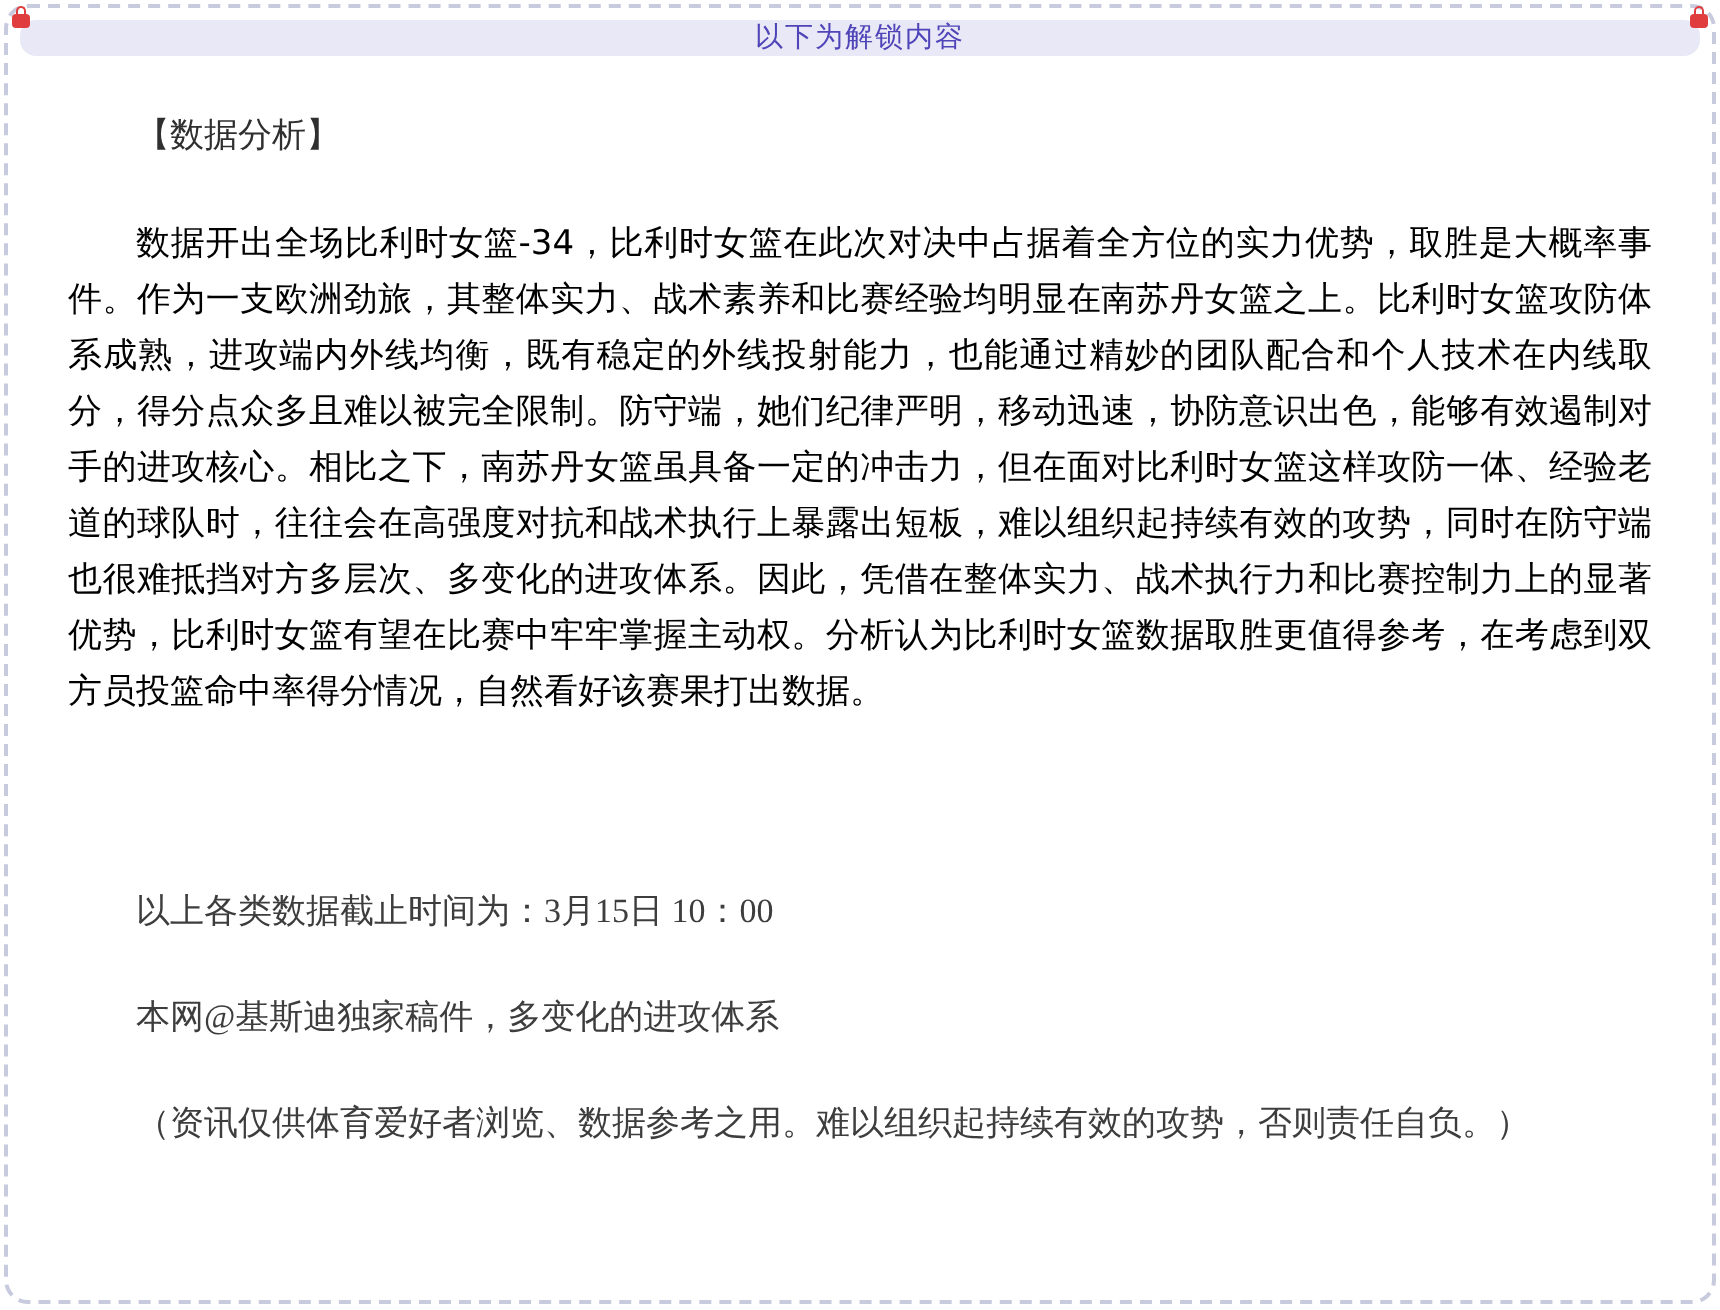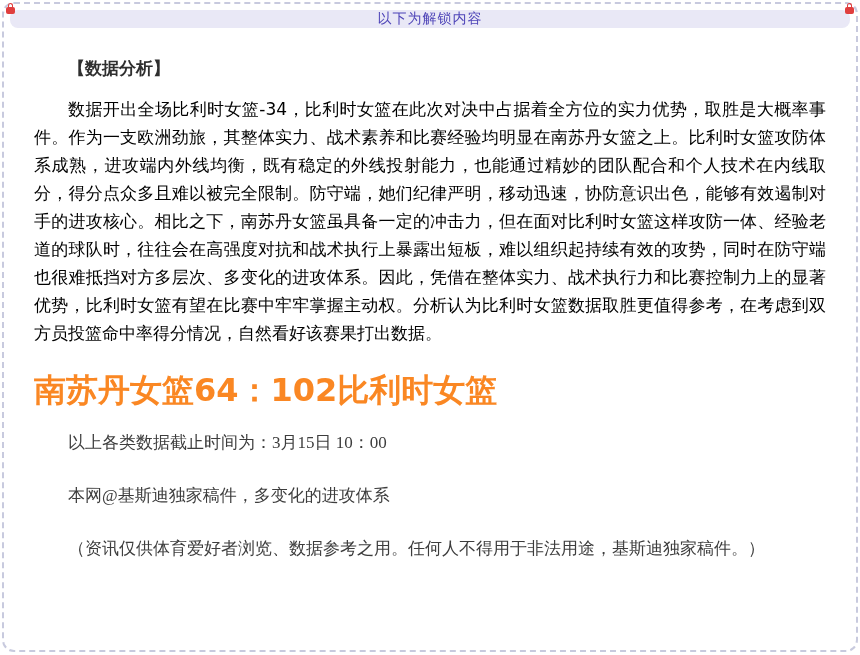--- a/index.html
+++ b/index.html
@@ -65,24 +65,24 @@
   .mini-lock.left  { left: 6px; }
   .mini-lock.right { right: 6px; }
 
   .content {
     padding: 26px 30px 0 30px;
     color: #3b3b3b;
     font-size: 17px;
     line-height: 28px;
   }
   .section-heading {
-    font-weight: bold;
+    font-weight: normal;
     color: #2f2f2f;
     text-indent: 2em;
-    margin: 0 0 13px 0;
+    margin: 0 0 26px 0;
   }
   .analysis-paragraph {
     margin: 0 0 22px 0;
     text-indent: 2em;
     text-align: justify;
     color: #000000;
   }
   .viewpoint-row {
     display: flex;
     align-items: center;
@@ -122,24 +122,23 @@
       <span class="unlock-banner-text">以下为解锁内容</span>
     </div>
 
     <div class="content">
 
       <p class="section-heading">【数据分析】</p>
 
       <p class="analysis-paragraph">数据开出全场比利时女篮-34，比利时女篮在此次对决中占据着全方位的实力优势，取胜是大概率事件。作为一支欧洲劲旅，其整体实力、战术素养和比赛经验均明显在南苏丹女篮之上。比利时女篮攻防体系成熟，进攻端内外线均衡，既有稳定的外线投射能力，也能通过精妙的团队配合和个人技术在内线取分，得分点众多且难以被完全限制。防守端，她们纪律严明，移动迅速，协防意识出色，能够有效遏制对手的进攻核心。相比之下，南苏丹女篮虽具备一定的冲击力，但在面对比利时女篮这样攻防一体、经验老道的球队时，往往会在高强度对抗和战术执行上暴露出短板，难以组织起持续有效的攻势，同时在防守端也很难抵挡对方多层次、多变化的进攻体系。因此，凭借在整体实力、战术执行力和比赛控制力上的显著优势，比利时女篮有望在比赛中牢牢掌握主动权。分析认为比利时女篮数据取胜更值得参考，在考虑到双方员投篮命中率得分情况，自然看好该赛果打出数据。</p>
 
       <div class="viewpoint-row">
-        <span class="score-prediction">南苏丹女篮64：102比利时女篮</span>
       </div>
 
       <p class="cutoff-line">以上各类数据截止时间为：3月15日 10：00</p>
 
       <p class="copyright-line">本网@基斯迪独家稿件，多变化的进攻体系</p>
 
-      <p class="disclaimer-line">（资讯仅供体育爱好者浏览、数据参考之用。任何人不得用于非法用途，基斯迪独家稿件。）</p>
+      <p class="disclaimer-line">（资讯仅供体育爱好者浏览、数据参考之用。难以组织起持续有效的攻势，否则责任自负。）</p>
 
     </div>
   </div>
 </div>
 
 </body></html>

